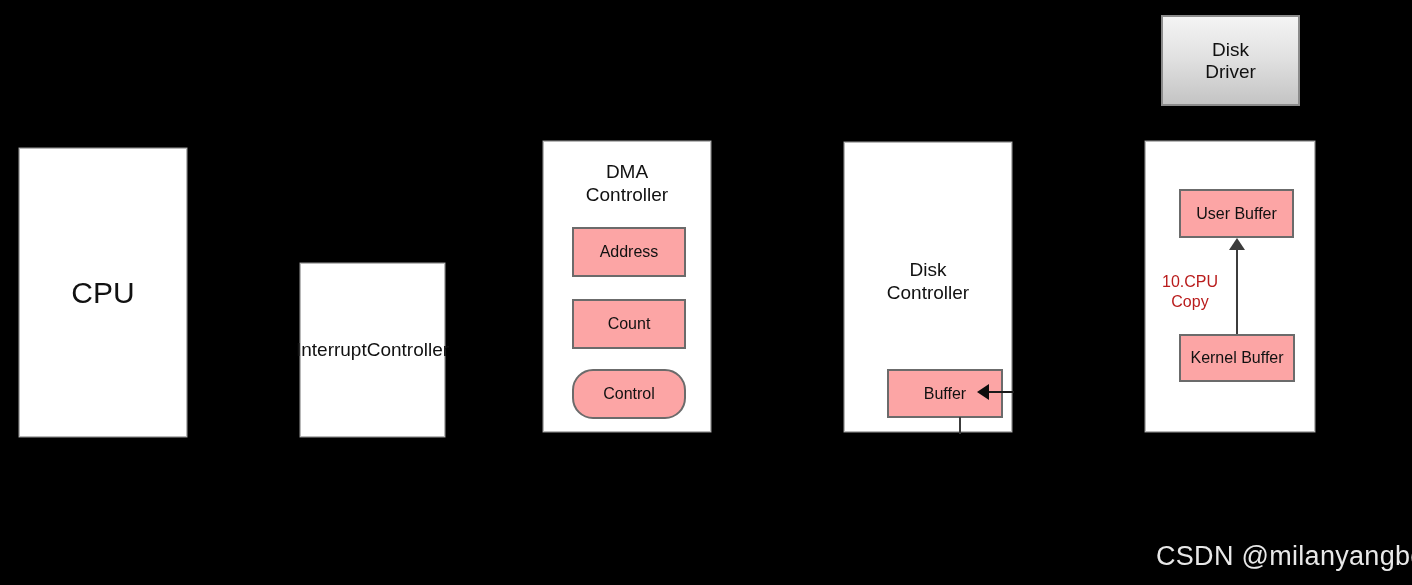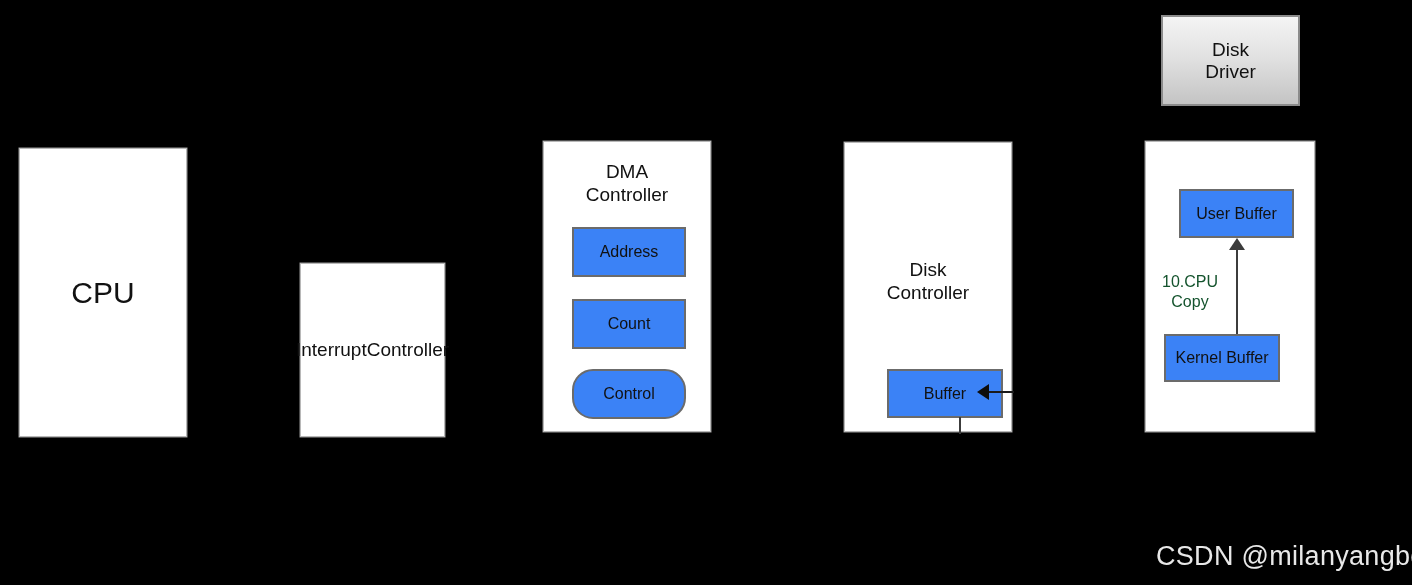--- a/index.html
+++ b/index.html
@@ -29,35 +29,35 @@
   
   .outer-box {
     background: #ffffff;
     border: 1px solid #b8b8b8;
     box-shadow: 0 0 0 0.5px #9a9a9a;
     color: #111111;
   }
 
   
   .inner-box {
-    background: #3b82f6;
+    background: #fca5a5;
     border: 2px solid #6b6b6b;
     color: #111111;
   }
 
   
   .shaded-box {
     background: linear-gradient(to bottom, #f4f4f4 0%, #e2e2e2 45%, #c4c4c4 100%);
     border: 2px solid #8b8b8b;
     color: #111111;
   }
 
   .label-plain {
     position: absolute;
-    color: #14532d;
+    color: #b91c1c;
     text-align: center;
     line-height: 1.22;
   }
 
   .title-inside {
     position: absolute;
     left: 0;
     right: 0;
     text-align: center;
     color: #111111;
@@ -161,21 +161,21 @@
     </div>
 
     <div class="line-v" style="left:90px; top:104px; height:88px;"></div>
     <div class="arrow-up" style="left:83px; top:96px;"></div>
 
     <div class="label-plain fs-small" style="left:6px; top:130px; width:76px;">
       <div>10.CPU</div>
       <div>Copy</div>
     </div>
 
-    <div class="node inner-box fs-inner" style="left:18px; top:192px; width:116px; height:48px;">
+    <div class="node inner-box fs-inner" style="left:33px; top:192px; width:116px; height:48px;">
       <span>Kernel Buffer</span>
     </div>
   </div>
 
   <div class="node shaded-box fs-node" style="left:1161px; top:15px; width:139px; height:91px; flex-direction:column;">
     <span>Disk</span>
     <span>Driver</span>
   </div>
 
   <div class="watermark" style="left:1156px; top:541px;">CSDN @milanyangbo</div>

